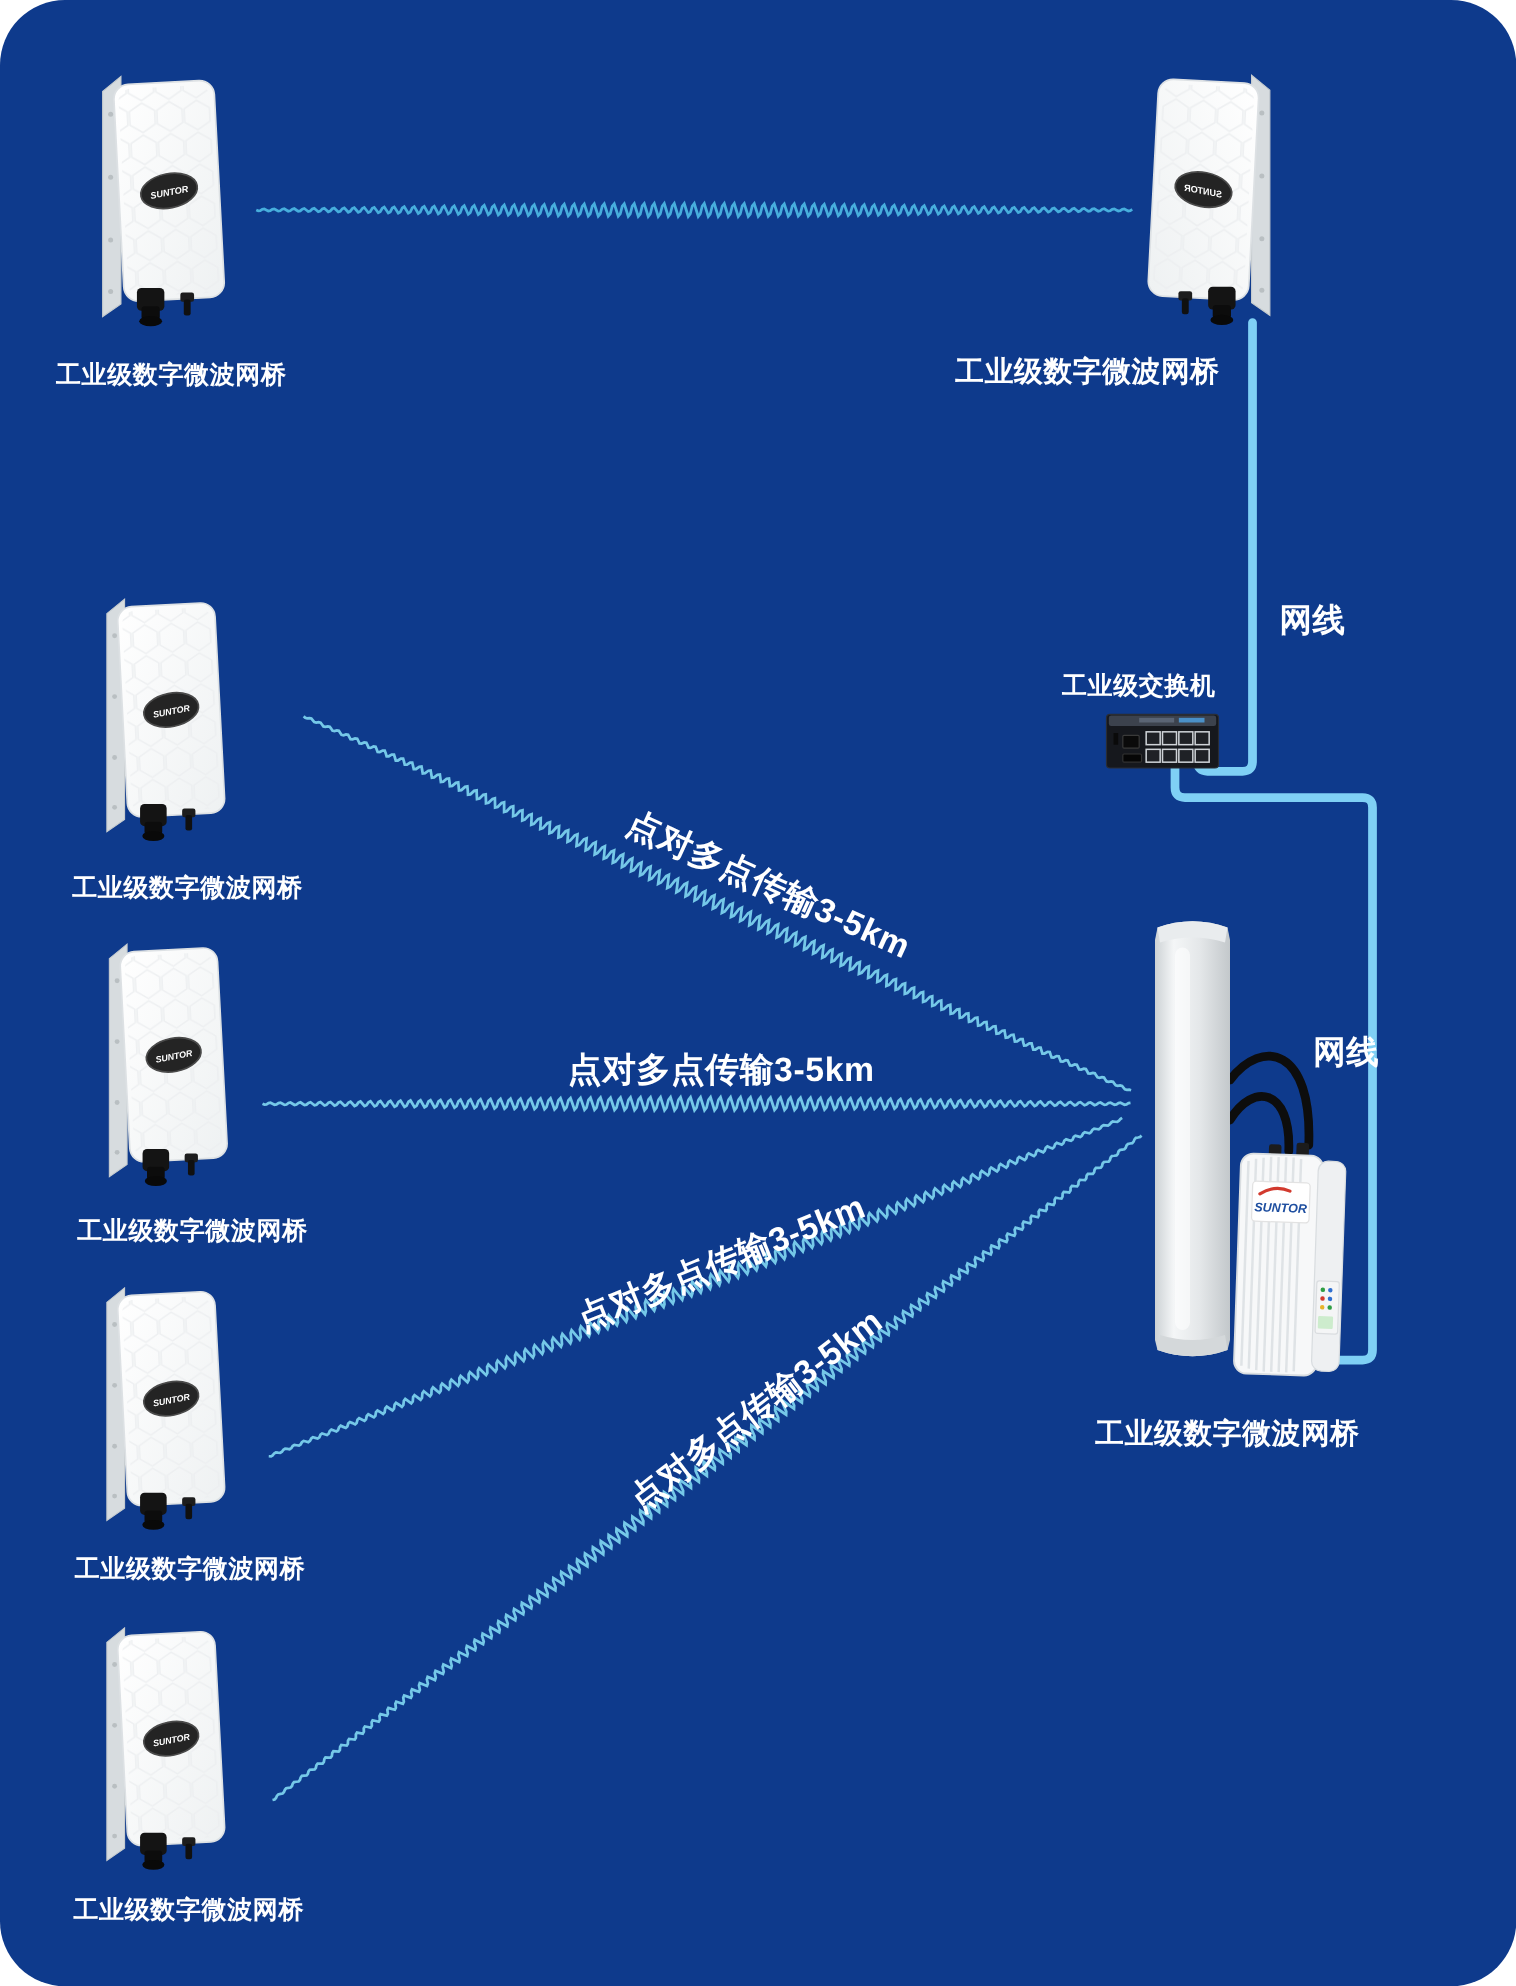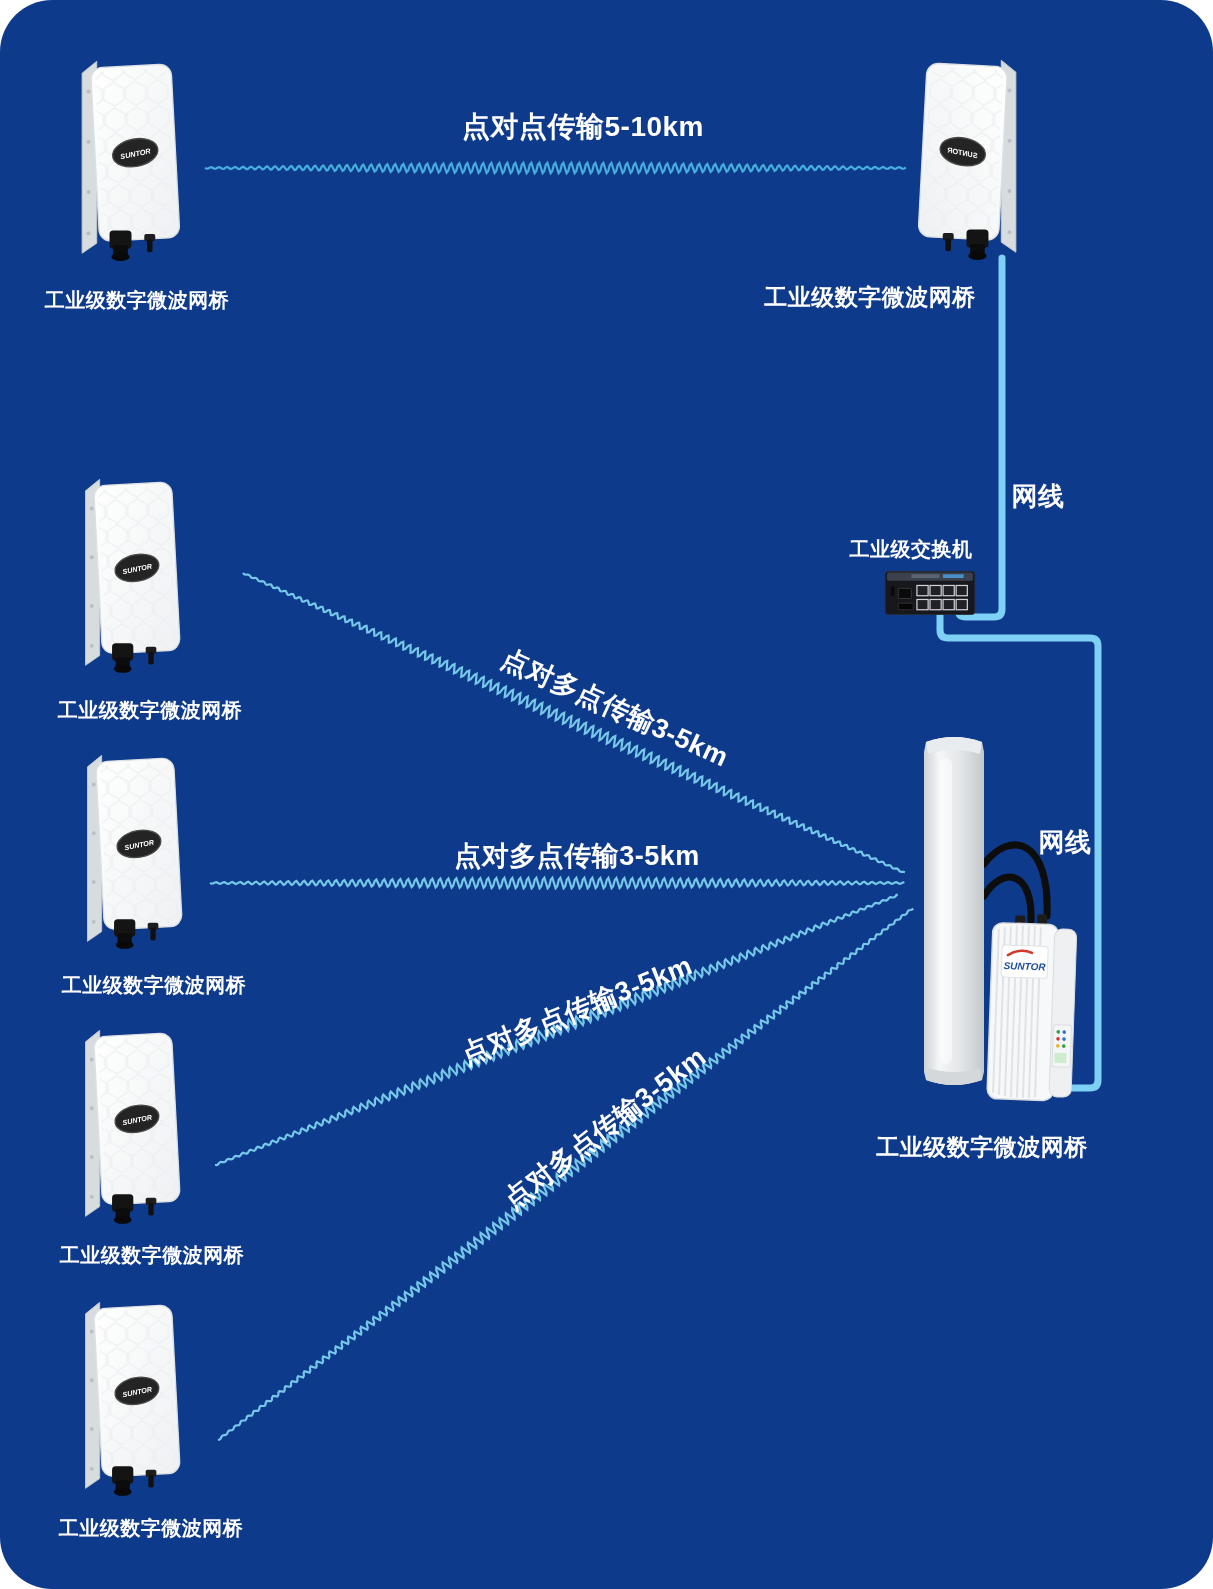--- a/index.html
+++ b/index.html
@@ -8,21 +8,21 @@
   .canvas{position:absolute;left:0;top:0;width:1213px;height:1589px;
           background:#0e3a8c;border-radius:52px;overflow:hidden;}
   svg.layer{position:absolute;left:0;top:0;width:1213px;height:1589px;pointer-events:none;}
   .dev{position:absolute;}
   .lbl{position:absolute;color:#ffffff;font-weight:700;white-space:nowrap;
        transform:translate(-50%,-50%);text-align:center;letter-spacing:0.5px;}
   .lbl.rot24 {transform:translate(-50%,-50%) rotate(24.5deg);}
   .lbl.rotm22{transform:translate(-50%,-50%) rotate(-22deg);}
   .lbl.rotm37{transform:translate(-50%,-50%) rotate(-37.5deg);}
   .f20{font-size:20px;} .f23{font-size:23px;}
-  .f26{font-size:26px;} .f27{font-size:27px;} .f28{font-size:28px;}
+  .f26{font-size:26px;margin-left:12px;} .f27{font-size:27px;} .f28{font-size:28px;}
 </style>
 </head>
 <body>
 
 <div class="canvas">
 
   <svg width="0" height="0" style="position:absolute">
     <defs>
       <pattern id="hex" width="24" height="28" patternUnits="userSpaceOnUse">
         <polygon points="12,1 23,8 23,20 12,27 1,20 1,8" fill="none" stroke="#eceef0" stroke-width="1.5"></polygon>
@@ -147,21 +147,20 @@
       <circle cx="73" cy="119" r="1.8" fill="#2f9e44"></circle>
         <circle cx="79" cy="119" r="1.8" fill="#2f6fd0"></circle>
       <circle cx="73" cy="126" r="1.8" fill="#d23a2e"></circle>
         <circle cx="79" cy="126" r="1.8" fill="#2f6fd0"></circle>
       <circle cx="73" cy="133" r="1.8" fill="#e8b429"></circle>
         <circle cx="79" cy="133" r="1.8" fill="#2f9e44"></circle>
       <rect x="70" y="140" width="12" height="10" rx="1" fill="#cdeccd"></rect>
     </g>
   </svg>
 
-  <div class="lbl f28" style="left:583px;top:127px">点对点传输5-10km</div>
   <div class="lbl f26" style="left:1038px;top:496px">网线</div>
   <div class="lbl f20" style="left:911px;top:549px">工业级交换机</div>
   <div class="lbl f27 rot24" style="left:615px;top:708px">点对多点传输3-5km</div>
   <div class="lbl f27" style="left:577px;top:856px">点对多点传输3-5km</div>
   <div class="lbl f27 rotm22" style="left:577px;top:1010px">点对多点传输3-5km</div>
   <div class="lbl f27 rotm37" style="left:605px;top:1128px">点对多点传输3-5km</div>
   <div class="lbl f26" style="left:1065px;top:842px">网线</div>
 
   <div class="lbl f20" style="left:137px;top:300px">工业级数字微波网桥</div>
   <div class="lbl f23" style="left:870px;top:297px">工业级数字微波网桥</div>

